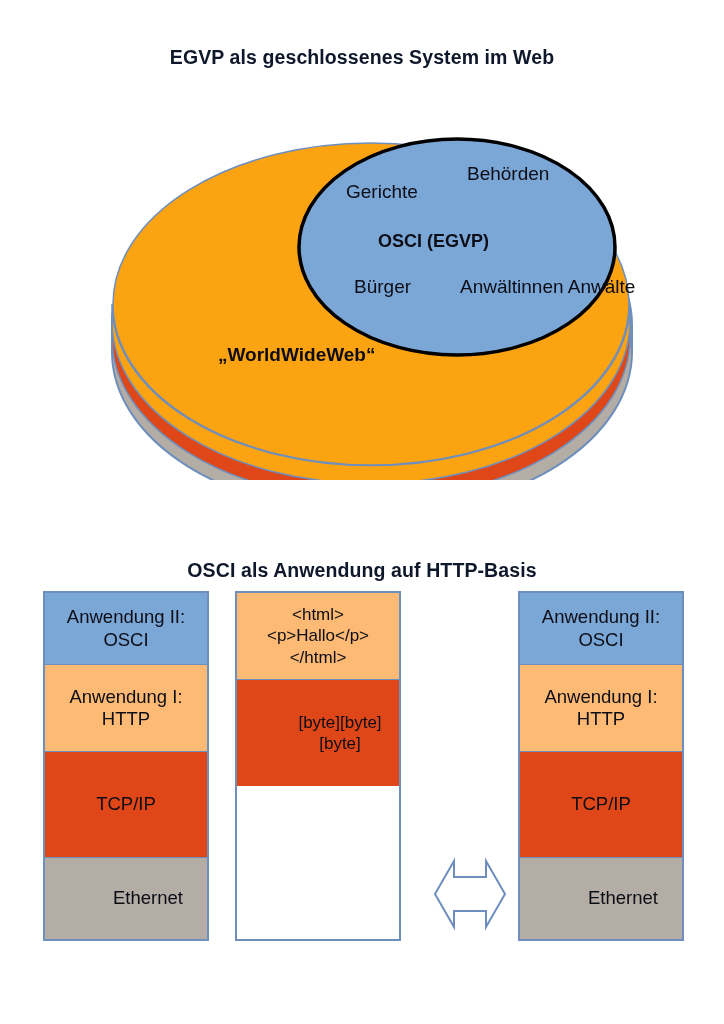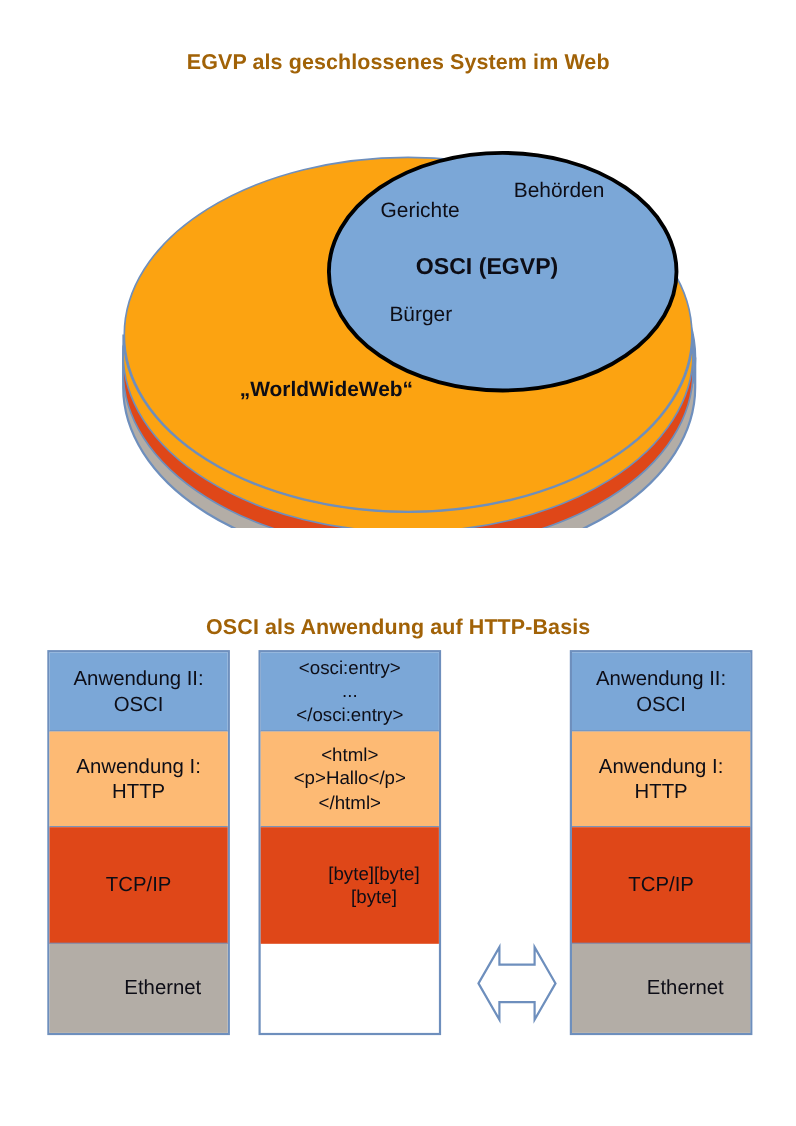--- a/index.html
+++ b/index.html
@@ -20,42 +20,42 @@
 
   
   .section-title {
     position: absolute;
     left: 0;
     width: 724px;
     text-align: center;
     font-weight: bold;
     font-size: 19.5px;
     letter-spacing: 0.1px;
-    color: #a16207;
+    color: #0f172a;
   }
 
   
   #cylinder-figure {
     position: absolute;
     left: 0;
     top: 80px;
     width: 724px;
     height: 400px;
   }
   #cylinder-svg { display: block; }
 
   .disc-label {
     position: absolute;
     font-size: 19px;
     color: #0d0d16;
     white-space: nowrap;
   }
   .disc-label.bold {
     font-weight: bold;
-    font-size: 21px;
+    font-size: 18px;
   }
   .disc-label.two-line {
     text-align: center;
     line-height: 1.18;
   }
 
   
   #stack-figure {
     position: absolute;
     left: 0;
@@ -143,41 +143,40 @@
   </svg>
 
   <div class="disc-label" style="left:346px; top:101px;">Gerichte</div>
 
   <div class="disc-label" style="left:467px; top:83px;">Behörden</div>
 
   <div class="disc-label bold" style="left:378px; top:151px;">OSCI (EGVP)</div>
 
   <div class="disc-label" style="left:354px; top:196px;">Bürger</div>
 
+  <div class="disc-label two-line" style="left:460px; top:196px;">Anwältinnen
+Anwälte</div>
 
   <div class="disc-label" style="left:218px; top:264px;font-weight:bold;">„WorldWideWeb“</div>
 </div>
 
 <div class="section-title" style="top:559px;">OSCI als Anwendung auf HTTP-Basis</div>
 
 <div id="stack-figure">
 
   <div class="stack" id="stack-left">
     <div class="layer app2">Anwendung II:
 OSCI</div>
     <div class="layer app1">Anwendung I:
 HTTP</div>
     <div class="layer tcp">TCP/IP</div>
     <div class="layer eth">Ethernet</div>
   </div>
 
   <div class="stack" id="stack-middle">
-    <div class="layer app2 code">&lt;osci:entry&gt;
-...
-&lt;/osci:entry&gt;</div>
     <div class="layer app1 code">&lt;html&gt;
 &lt;p&gt;Hallo&lt;/p&gt;
 &lt;/html&gt;</div>
     <div class="layer tcp  code">[byte][byte][byte]</div>
   </div>
 
   <svg id="double-arrow" viewBox="0 0 76 76" xmlns="http://www.w3.org/2000/svg">
     <polygon points="3,38 22,5 22,21 54,21 54,5 73,38 54,71 54,55 22,55 22,71" fill="#ffffff" stroke="#6e8fbd" stroke-width="2" stroke-linejoin="miter"></polygon>
   </svg>
 

